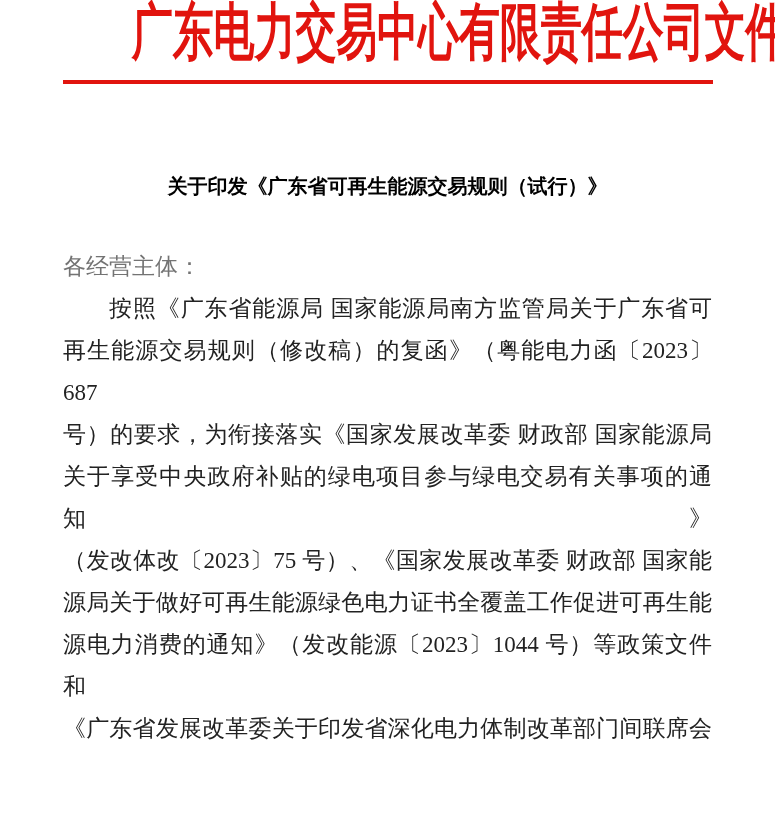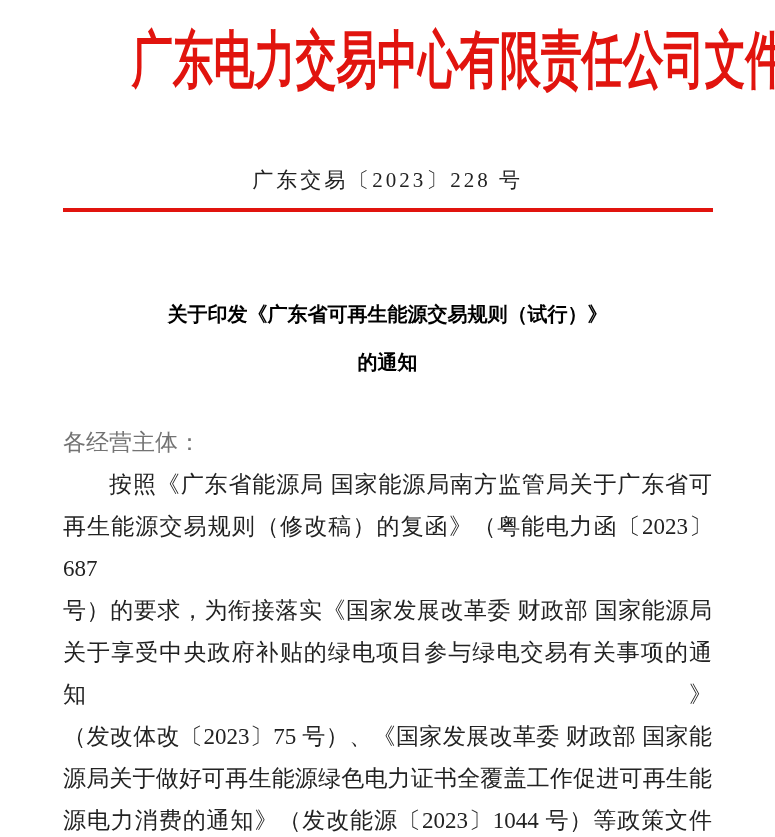--- a/index.html
+++ b/index.html
@@ -4,21 +4,20 @@
 <style>
   html, body { margin: 0; padding: 0; background: #ffffff; }
   .page {
     position: relative;
     width: 775px;
     height: 837px;
     margin: 0 auto;
     background: #ffffff;
     overflow: hidden;
     box-sizing: border-box;
-    padding-top: 28px;
     font-family: "Liberation Serif", "DejaVu Serif", serif;
     color: #1a1a1a;
   }
   .header-title {
     margin: 0;
     height: 64px;
     line-height: 64px;
     text-align: center;
     white-space: nowrap;
     font-size: 62px;
@@ -76,27 +75,25 @@
     overflow-wrap: normal;
   }
 </style>
 </head>
 <body>
 
 <div class="page">
 
   <h1 class="header-title">广东电力交易中心有限责任公司文件</h1>
 
-  <div class="doc-number">广东交易〔2023〕228 号</div>
 
   <div class="red-rule"></div>
 
   <h2 class="doc-title">
     <span class="title-line">关于印发《广东省可再生能源交易规则（试行）》</span>
-    <span class="title-line">的通知</span>
   </h2>
 
   <div class="body-block">
     <p class="salutation">各经营主体：</p>
     <p class="paragraph">按照《广东省能源局 国家能源局南方监管局关于广东省可
 再生能源交易规则（修改稿）的复函》（粤能电力函〔2023〕687
 号）的要求，为衔接落实《国家发展改革委 财政部 国家能源局
 关于享受中央政府补贴的绿电项目参与绿电交易有关事项的通知》
 （发改体改〔2023〕75 号）、《国家发展改革委 财政部 国家能
 源局关于做好可再生能源绿色电力证书全覆盖工作促进可再生能

